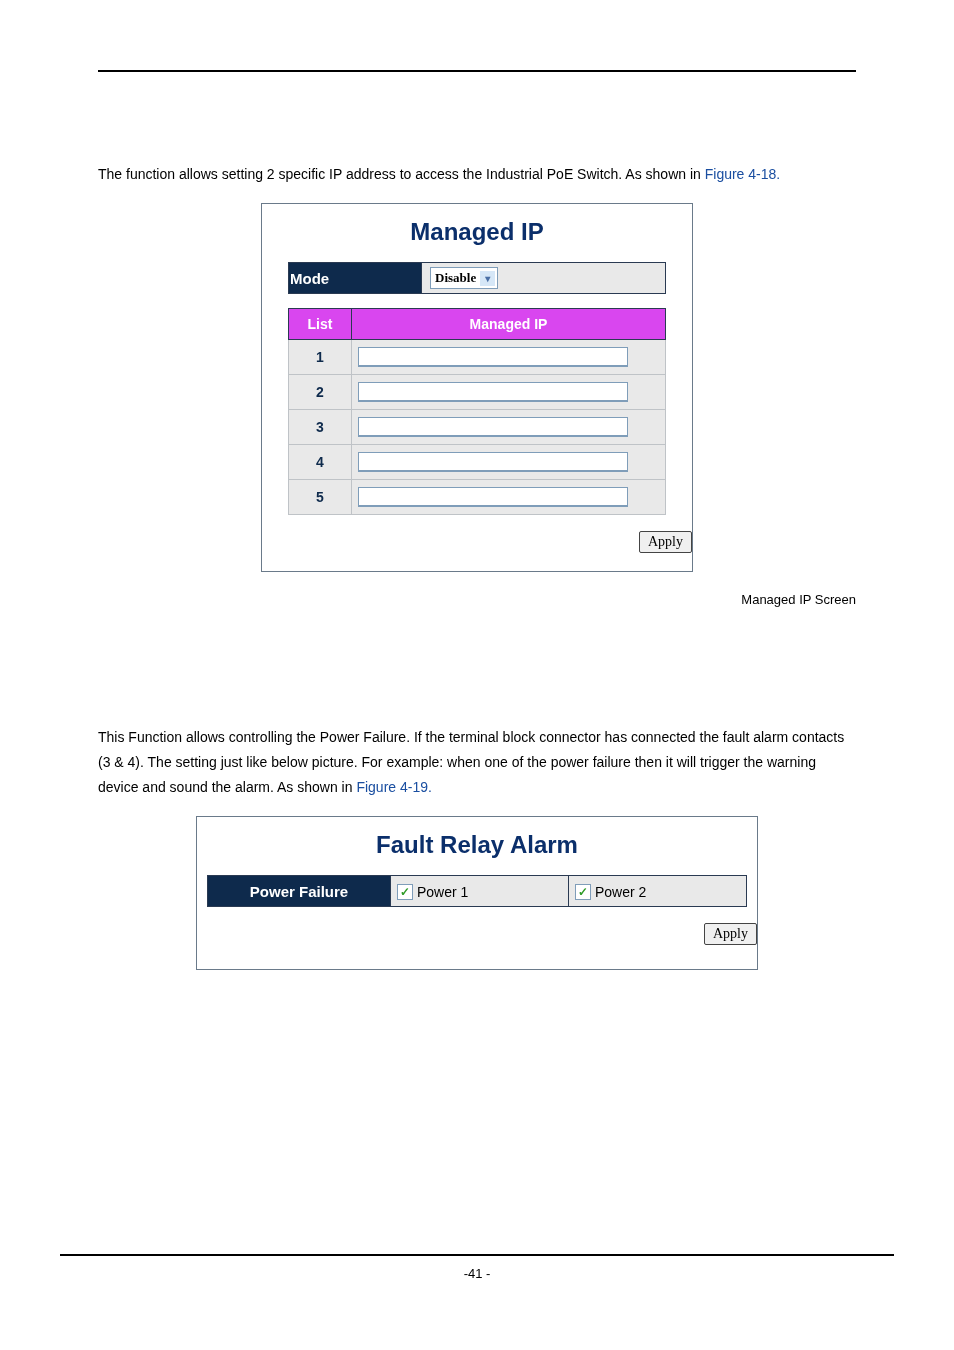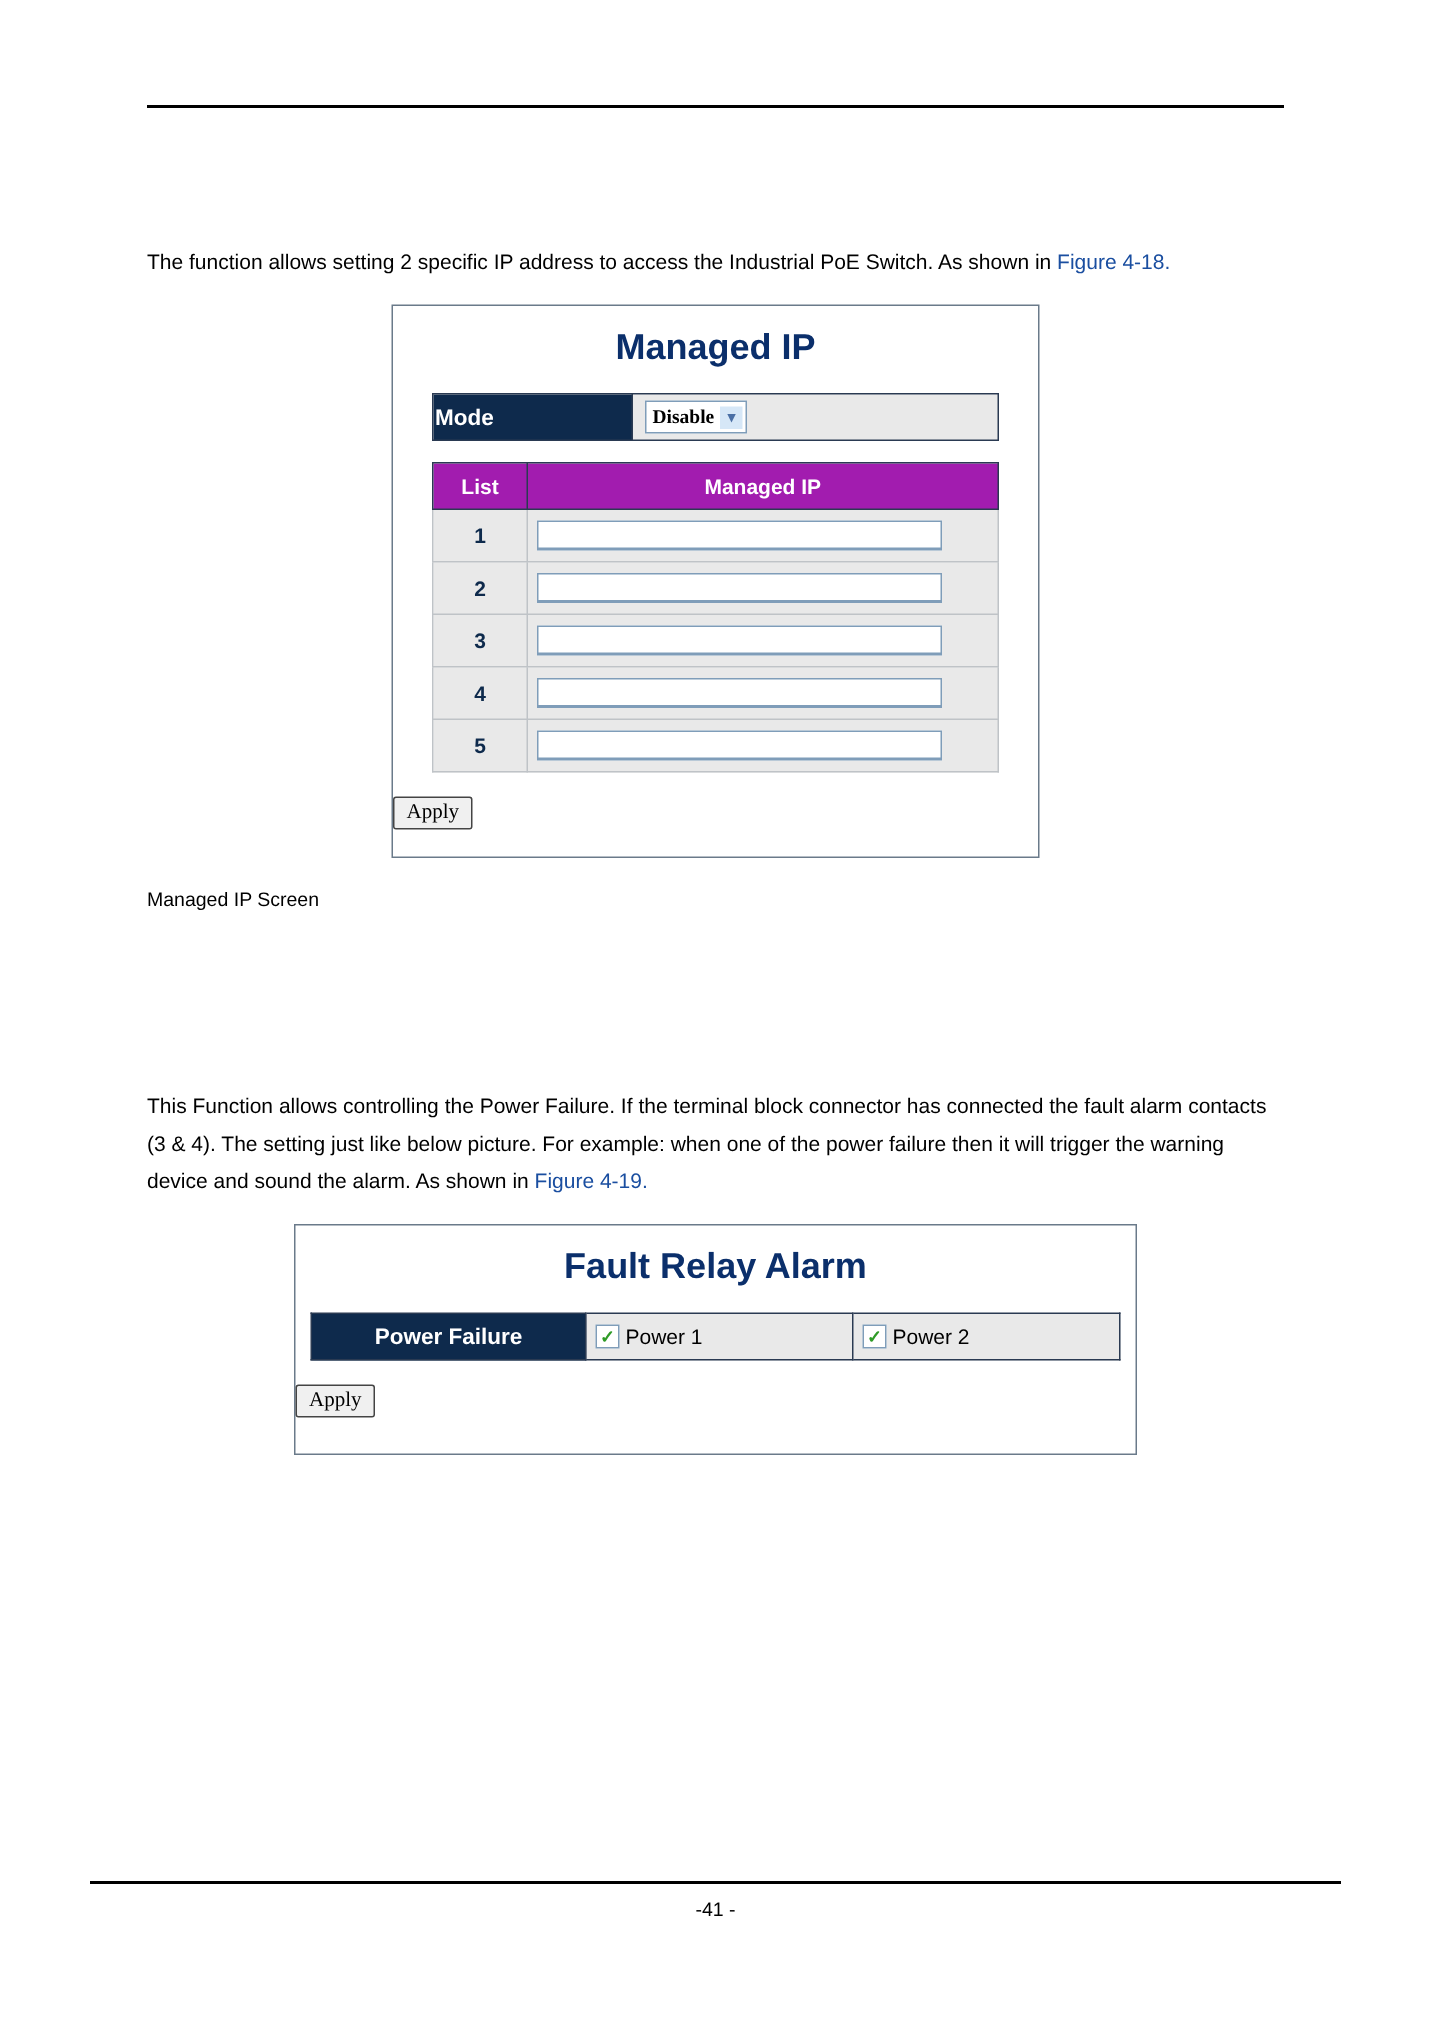--- a/index.html
+++ b/index.html
@@ -91,21 +91,21 @@
     margin-left: 4px;
     font-size: 10px;
     color: #4a6fa5;
   }
   .ip-table {
     border-collapse: collapse;
     width: 378px;
     margin: 0 auto;
   }
   .ip-table th {
-    background: #a21caf;
+    background: #d946ef;
     color: #fff;
     font-family: Verdana, Tahoma, Arial, sans-serif;
     font-size: 14px;
     font-weight: bold;
     height: 28px;
     border: 1px solid #2a3a52;
   }
   .ip-table th.list-col { width: 60px; }
   .ip-table td {
     background: #e9e9e9;
@@ -124,35 +124,35 @@
     width: 270px;
     height: 20px;
     border-top: 1px solid #7f9db9;
     border-left: 1px solid #7f9db9;
     border-right: 1px solid #7f9db9;
     border-bottom: 2px solid #7f9db9;
     background: #fff;
     box-sizing: border-box;
   }
   .apply-wrap {
-    text-align: left;
+    text-align: right;
     margin-top: 16px;
   }
   .apply-btn {
     display: inline-block;
     border: 1px solid #444;
     border-radius: 2px;
     padding: 2px 8px;
     font-family: "Times New Roman", serif;
     font-size: 14px;
     background: #f0f0f0;
     color: #000;
   }
   .caption {
-    text-align: left;
+    text-align: right;
     font-size: 13px;
     margin-top: 20px;
   }
   .gap1 { height: 104px; }
   .panel2 {
     width: 560px;
     padding-bottom: 24px;
   }
   .fra-table {
     border-collapse: collapse;

